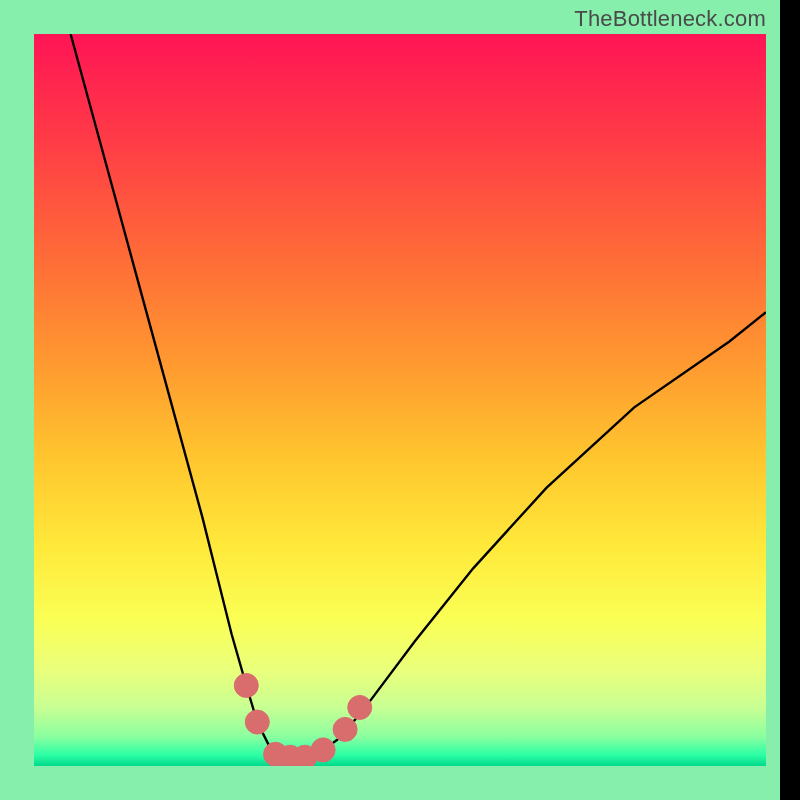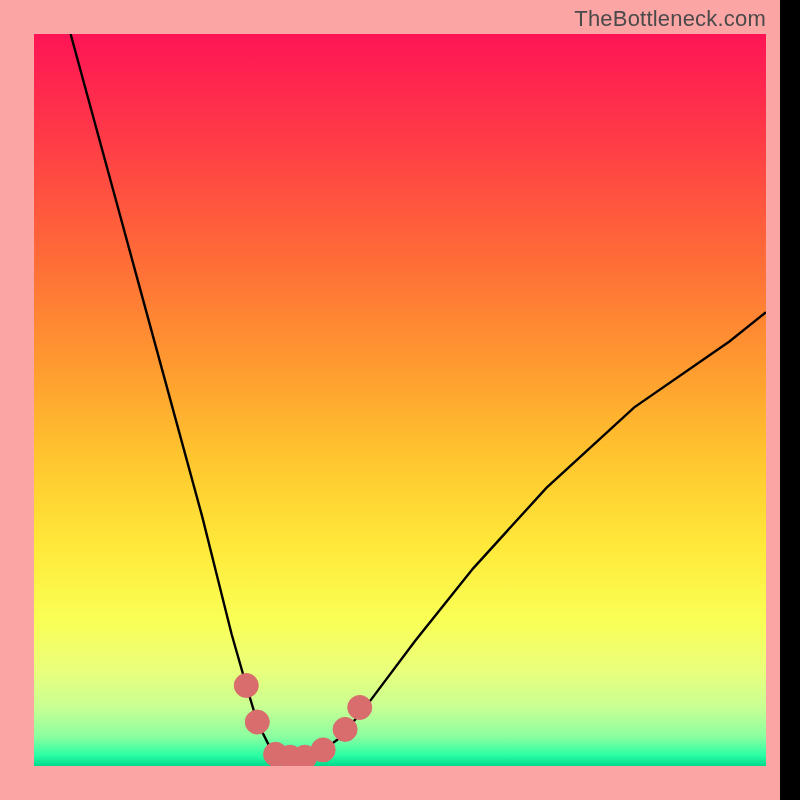--- a/index.html
+++ b/index.html
@@ -8,21 +8,21 @@
     width: 800px;
     height: 800px;
     overflow: hidden;
     background: #000;
     font-family: -apple-system, BlinkMacSystemFont, "Segoe UI", Arial, sans-serif;
   }
   .frame {
     position: relative;
     width: 780px;
     height: 800px;
-    background: #fca5a5;
+    background: #86efac;
   }
   .watermark {
     position: absolute;
     top: 6px;
     right: 14px;
     color: #4a4a4a;
     font-size: 22px;
     font-weight: 500;
     letter-spacing: 0.2px;
     z-index: 10;

